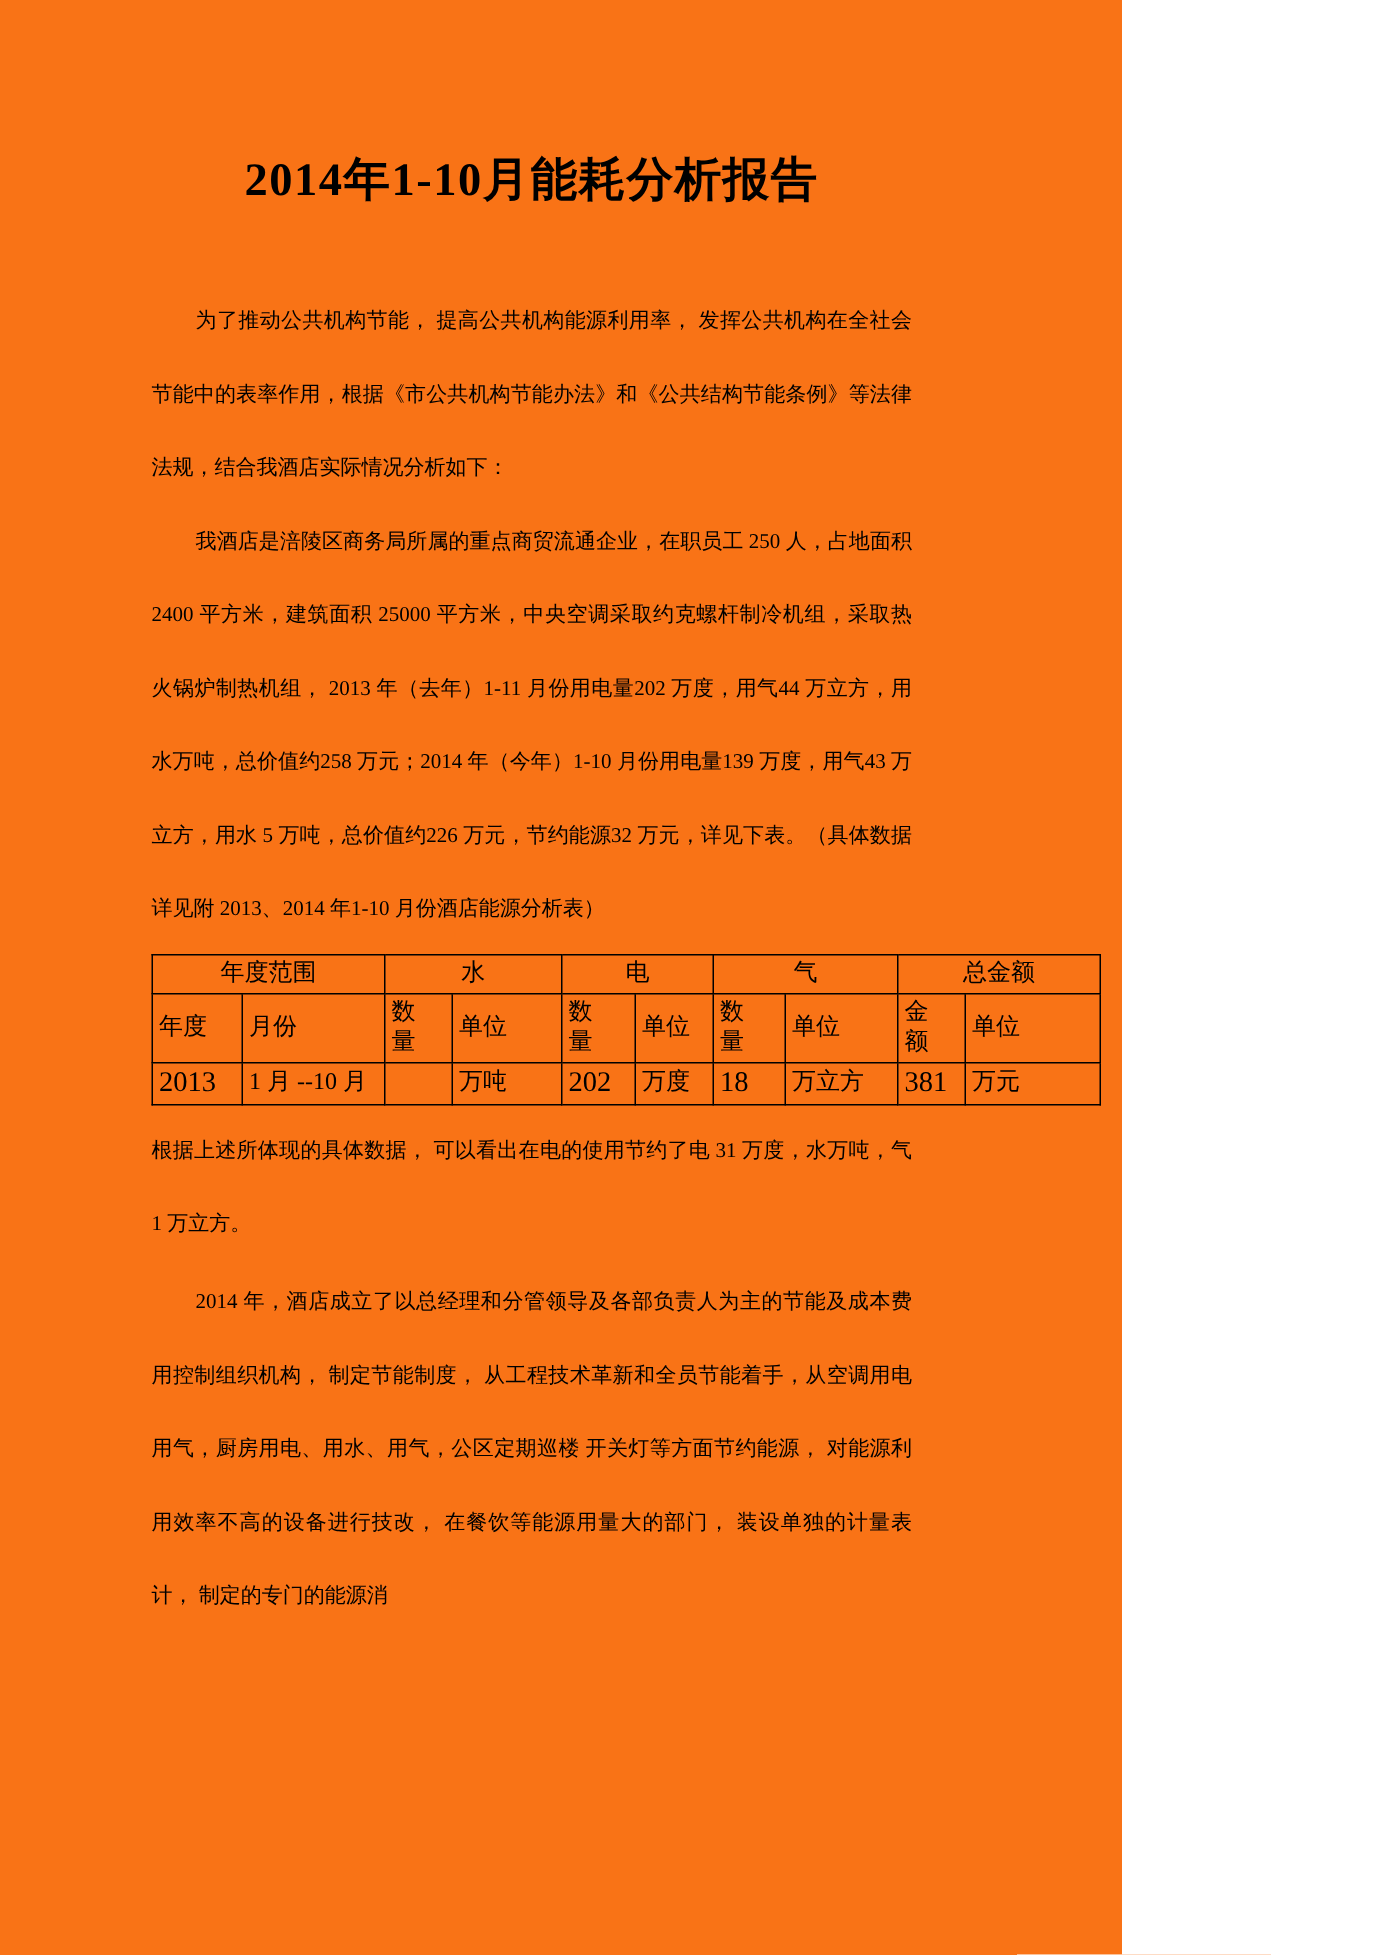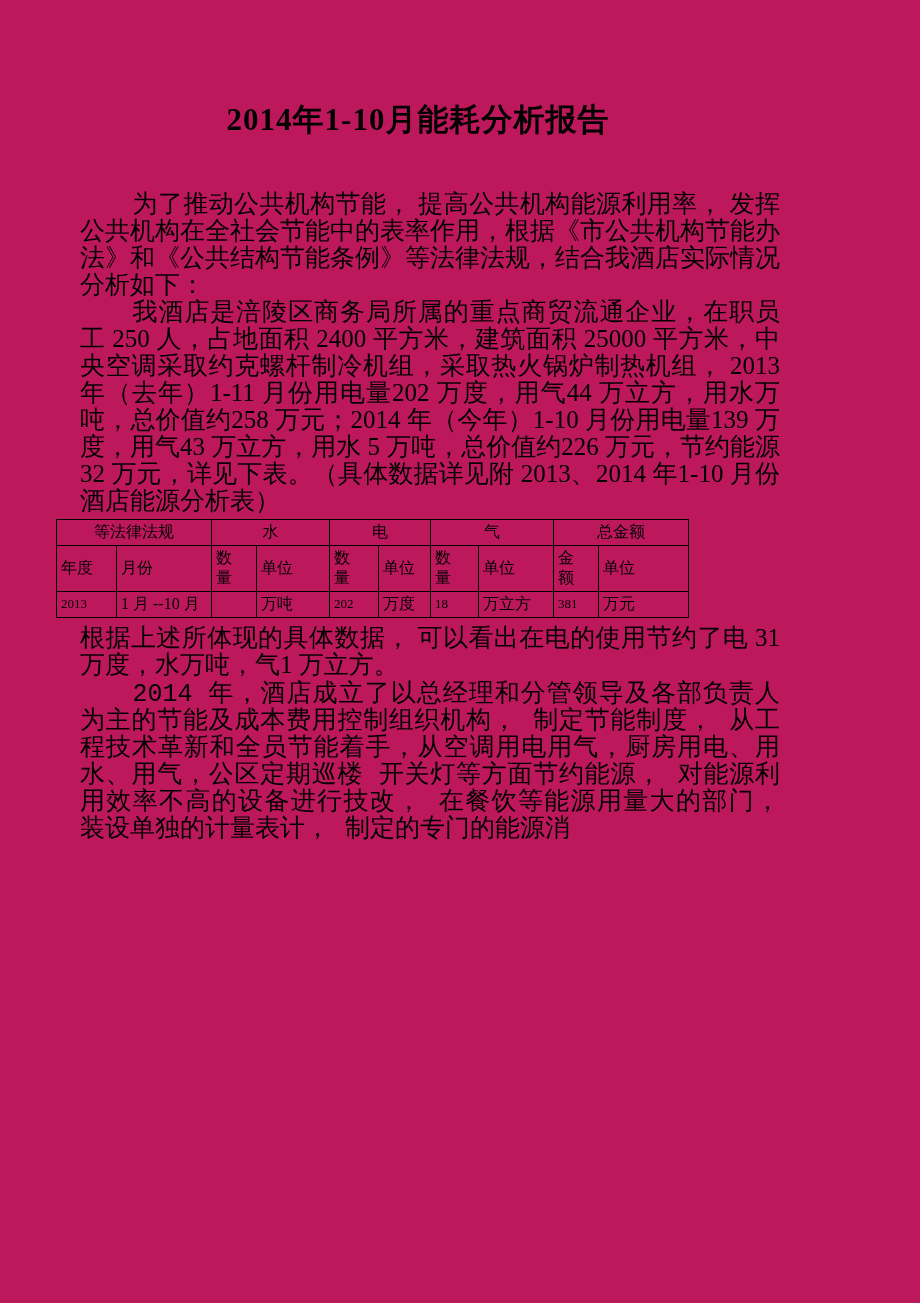--- a/index.html
+++ b/index.html
@@ -6,39 +6,38 @@
   html, body { background: #ffffff; }
   body {
     width: 920px;
     height: 1303px;
     font-family: "Liberation Serif", serif;
     color: #000000;
     position: relative;
     overflow: hidden;
   }
   .page {
-    width: 920px;
+    width: 748px;
     height: 1303px;
-    background: #be185d;
-    padding: 100px 140px 0 56px;
+    background: #f97316;
+    padding: 100px 140px 0 101px;
   }
   .doc-title {
     text-align: center;
     font-size: 31px;
     font-weight: bold;
     letter-spacing: 1px;
     margin-bottom: 50px;
     line-height: 1.3;
   }
   .para {
-    font-size: 25px;
-    line-height: 27px;
+    font-size: 14px;
+    line-height: 49px;
     text-align: justify;
     text-justify: inter-character;
-    margin-left: 24px;
   }
   .indent { text-indent: 2.1em; }
   .energy-table {
     width: 632px;
     table-layout: fixed;
     border-collapse: collapse;
     margin-top: 5px;
     font-size: 16px;
     line-height: 1.3;
   }
@@ -55,30 +54,30 @@
   }
   .energy-table tr.sub-row td {
     text-align: left;
     height: 46px;
     white-space: normal;
   }
   .energy-table tr.data-row td {
     height: 26px;
     text-align: left;
   }
-  .energy-table .num { font-size: 13px; margin-left: 45px; }
+  .energy-table .num { font-size: 19px; margin-left: 45px; }
   
   .v2 {
     display: inline-block;
     width: 1.15em;
     word-break: break-all;
     line-height: 1.25;
   }
   .after-table { margin-top: 6px; }
-  .para-gap { margin-top: 3px; font-family: Liberation Mono, monospace; }
+  .para-gap { margin-top: 3px; }
 </style>
 </head>
 <body>
 
 <div class="page">
 
   <h1 class="doc-title">2014年1-10月能耗分析报告</h1>
 
   <p class="para indent">为了推动公共机构节能， 提高公共机构能源利用率， 发挥公共机构在全社会节能中的表率作用，根据《市公共机构节能办法》和《公共结构节能条例》等法律法规，结合我酒店实际情况分析如下：</p>
 
@@ -92,21 +91,21 @@
         <col style="width:73px">
       <col style="width:49px">
         <col style="width:52px">
       <col style="width:48px">
         <col style="width:75px">
       <col style="width:45px">
         <col style="width:90px">
     </colgroup>
     <tbody>
       <tr class="group-row">
-        <td colspan="2">等法律法规</td>
+        <td colspan="2">年度范围</td>
         <td colspan="2">水</td>
         <td colspan="2">电</td>
         <td colspan="2">气</td>
         <td colspan="2">总金额</td>
       </tr>
       <tr class="sub-row">
         <td>年度</td>
         <td>月份</td>
         <td><span class="v2">数量</span></td>
         <td>单位</td>

